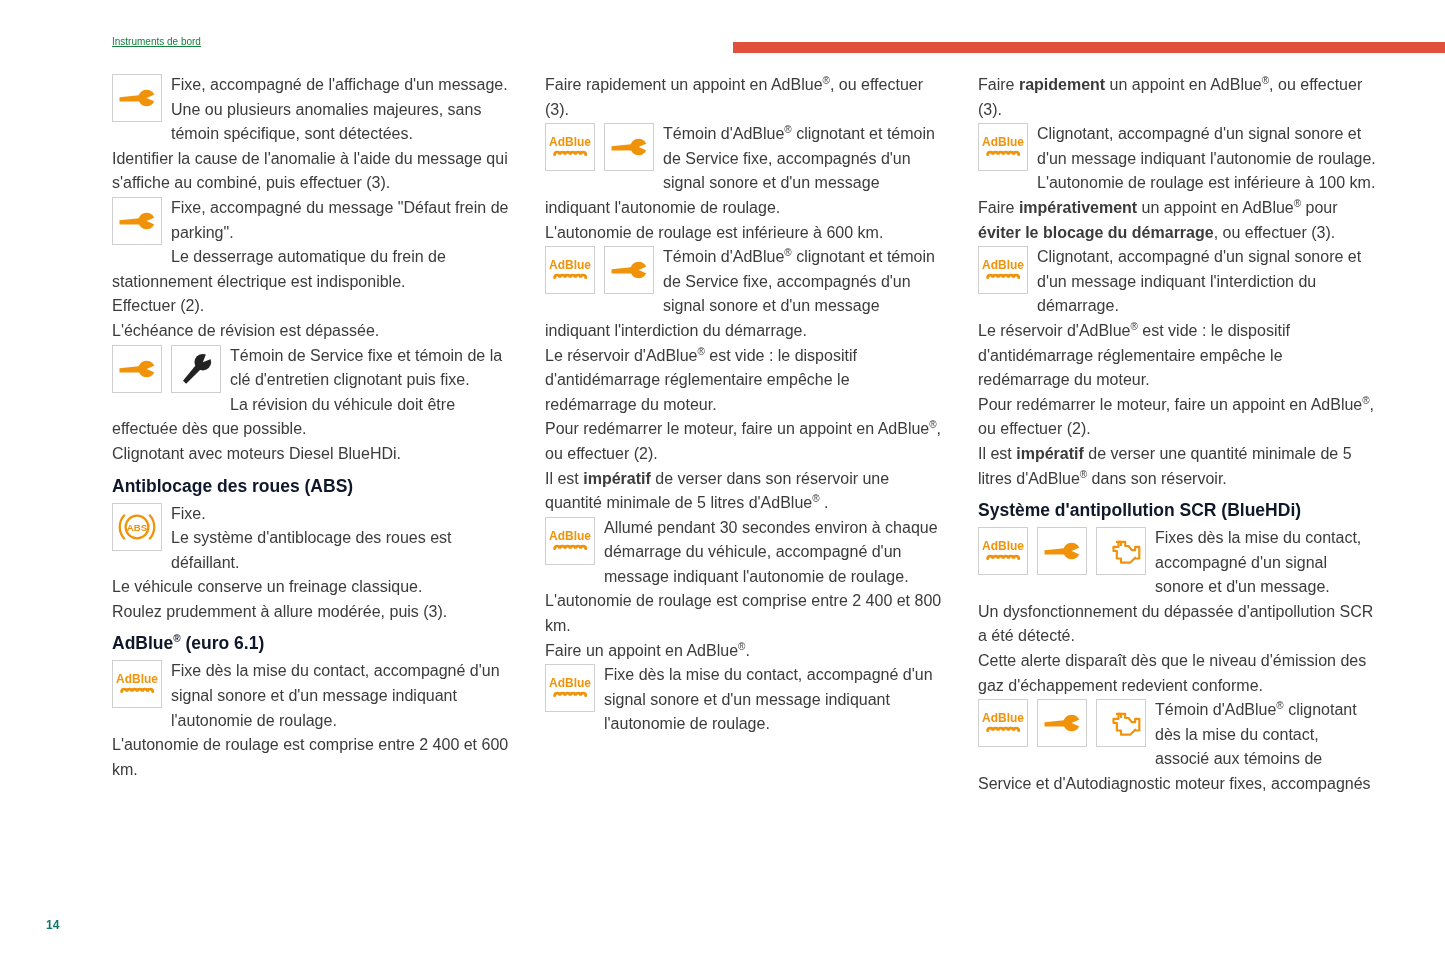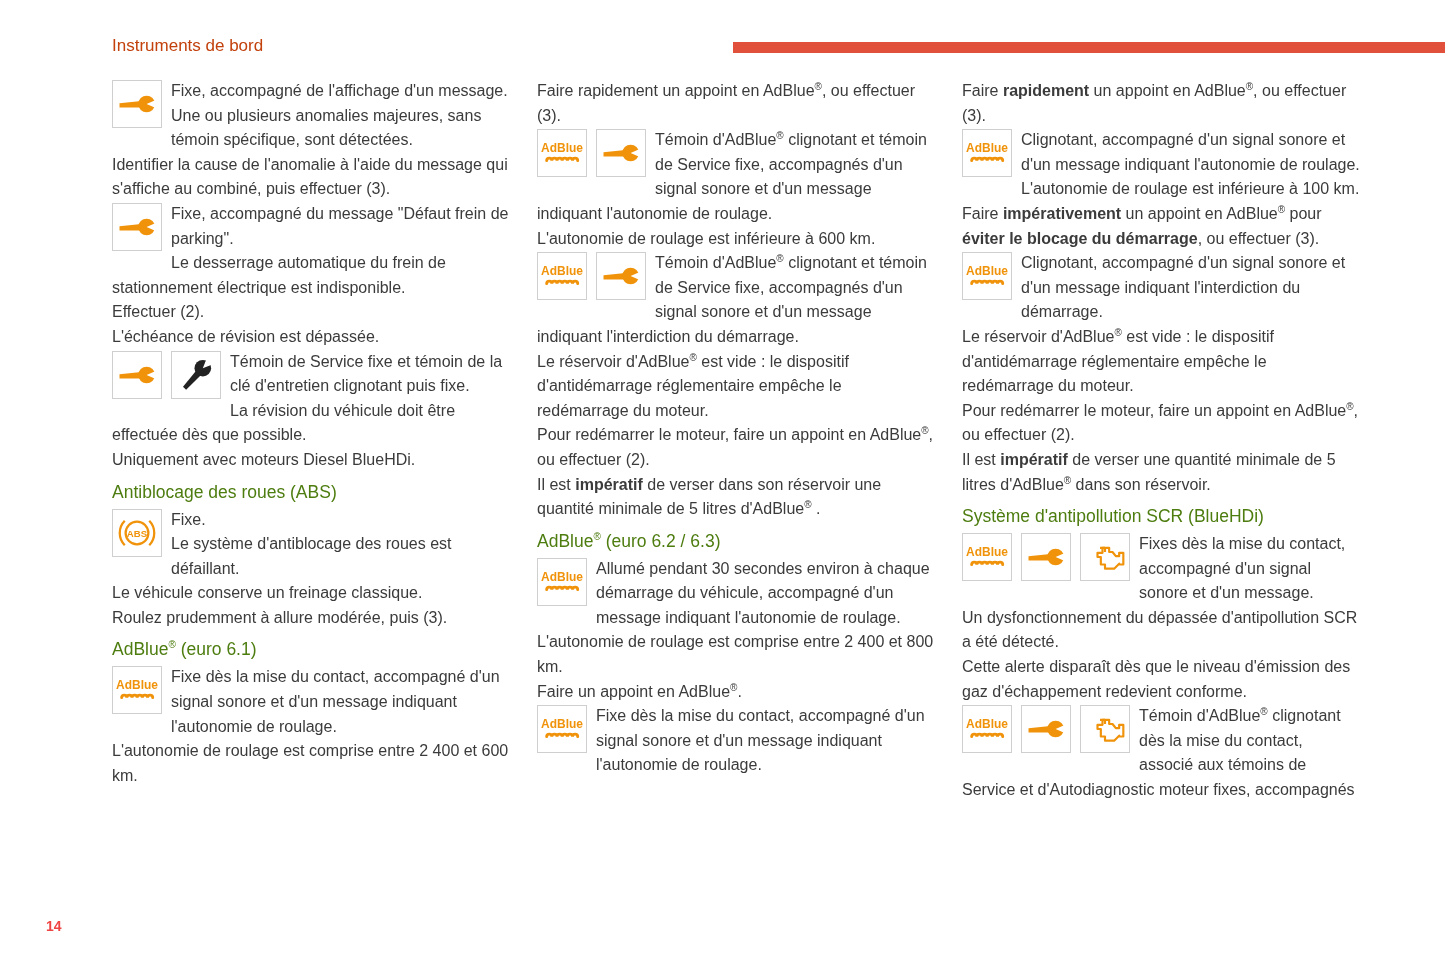--- a/index.html
+++ b/index.html
@@ -1,45 +1,45 @@
 <!DOCTYPE html>
 <html><head>
 <meta charset="utf-8">
 <style>
   html,body{margin:0;padding:0;}
   body{
     width:1445px;height:964px;background:#ffffff;position:relative;
     font-family:"Liberation Sans", sans-serif;overflow:hidden;
   }
   .header-title{
-    position:absolute;left:112px;top:36px;font-size:17px;color:#c2410c;
+    position:absolute;left:112px;top:36px;font-size:10px;color:#15803d;text-decoration:underline;
   }
   .red-bar{
     position:absolute;left:733px;right:0;top:42px;height:11px;background:#e0503a;
   }
   .columns{
-    position:absolute;left:112px;top:79px;display:flex;gap:27px;
+    position:absolute;left:112px;top:73px;display:flex;gap:35px;
   }
   .column{width:398px;}
   .block{font-size:16px;line-height:24.6px;color:#3b3b3b;margin:0;}
   .sec-heading{
-    font-size:17.5px;line-height:24px;color:#4d7c0f;font-weight:normal;
+    font-size:17.5px;line-height:24px;color:#0f172a;font-weight:bold;
     margin:7px 0 4px 0;
   }
   .txt sup{font-size:10px;line-height:0;vertical-align:super;}
   .icon-float{
     float:left;display:inline-flex;gap:9px;margin:1px 9px 2px 0;
   }
   .icon-box{
     width:50px;height:48px;box-sizing:border-box;border:1px solid #cfcfcf;
     background:#fff;display:inline-flex;align-items:center;justify-content:center;
   }
   .icon-box svg{display:block;}
   .page-number{
-    position:absolute;left:46px;top:918px;font-size:14px;font-weight:bold;color:#ef4444;
+    position:absolute;left:46px;top:918px;font-size:12px;font-weight:bold;color:#0f766e;
   }
 </style>
 </head>
 <body>
 
 <div class="page">
   <span class="header-title">Instruments de bord</span>
   <div class="red-bar"></div>
 
   <div class="columns">
@@ -83,21 +83,21 @@
                 <g transform="rotate(-45 24 24)">
                   <polygon points="4,23 29,20.5 29,28 4,28" fill="#222222"></polygon>
                   <circle cx="35" cy="24" r="9.5" fill="#222222"></circle>
                   <polygon points="35,24 50,17.5 50,30.5" fill="#ffffff"></polygon>
                   <circle cx="43" cy="24" r="2.6" fill="#ffffff"></circle>
                 </g>
               </svg>
             </span>
           </span><span class="txt">Témoin de Service fixe et témoin de la clé d'entretien clignotant puis fixe.</span></div>
         <div class="block"><span class="txt">La révision du véhicule doit être effectuée dès que possible.</span></div>
-        <div class="block"><span class="txt">Uniquement avec moteurs Diesel BlueHDi.</span></div>
+        <div class="block"><span class="txt">Clignotant avec moteurs Diesel BlueHDi.</span></div>
         <h2 class="sec-heading"><span class="txt">Antiblocage des roues (ABS)</span></h2>
         <div class="block"><span class="icon-float">
             <span class="icon-box">
               <svg viewBox="0 0 48 48" width="42" height="42">
                 <circle cx="24" cy="24" r="13" fill="none" stroke="#f0930a" stroke-width="2.6"></circle>
                 <text x="24" y="28.5" font-size="11" font-weight="bold" text-anchor="middle" fill="#f0930a" font-family="Liberation Sans, sans-serif">ABS</text>
                 <path d="M10 10 A20 20 0 0 0 10 38" fill="none" stroke="#f0930a" stroke-width="2.6"></path>
                 <path d="M38 10 A20 20 0 0 1 38 38" fill="none" stroke="#f0930a" stroke-width="2.6"></path>
               </svg>
             </span>
@@ -146,21 +146,20 @@
                 <polygon points="4,23 29,20.5 29,28 4,28" fill="#f0930a"></polygon>
                 <circle cx="35" cy="24" r="9.5" fill="#f0930a"></circle>
                 <polygon points="35,24 50,17.5 50,30.5" fill="#ffffff"></polygon>
                 <circle cx="43" cy="24" r="2.6" fill="#ffffff"></circle>
               </svg>
             </span>
           </span><span class="txt">Témoin d'AdBlue<sup>®</sup> clignotant et témoin de Service fixe, accompagnés d'un signal sonore et d'un message indiquant l'interdiction du démarrage.</span></div>
         <div class="block"><span class="txt">Le réservoir d'AdBlue<sup>®</sup> est vide : le dispositif d'antidémarrage réglementaire empêche le redémarrage du moteur.</span></div>
         <div class="block"><span class="txt">Pour redémarrer le moteur, faire un appoint en AdBlue<sup>®</sup>, ou effectuer (2).</span></div>
         <div class="block"><span class="txt">Il est <b>impératif</b> de verser dans son réservoir une quantité minimale de 5 litres d'AdBlue<sup>®</sup> .</span></div>
-        <h2 class="sec-heading"><span class="txt">AdBlue<sup>®</sup> (euro 6.2 / 6.3)</span></h2>
         <div class="block"><span class="icon-float">
             <span class="icon-box">
               <svg viewBox="0 0 48 48" width="46" height="46">
                 <text x="24" y="23" font-size="12.5" font-weight="bold" text-anchor="middle" fill="#f0930a" font-family="Liberation Sans, sans-serif">AdBlue</text>
                 <path d="M8 32 a2.7 2.7 0 0 1 5.4 0 a2.7 2.7 0 0 1 5.4 0 a2.7 2.7 0 0 1 5.4 0 a2.7 2.7 0 0 1 5.4 0 a2.7 2.7 0 0 1 5.4 0 a2.7 2.7 0 0 1 5.4 0" fill="none" stroke="#f0930a" stroke-width="3" stroke-linecap="round"></path>
               </svg>
             </span>
           </span><span class="txt">Allumé pendant 30 secondes environ à chaque démarrage du véhicule, accompagné d'un message indiquant l'autonomie de roulage.</span></div>
         <div class="block"><span class="txt">L'autonomie de roulage est comprise entre 2 400 et 800 km.</span></div>
         <div class="block"><span class="txt">Faire un appoint en AdBlue<sup>®</sup>.</span></div>

